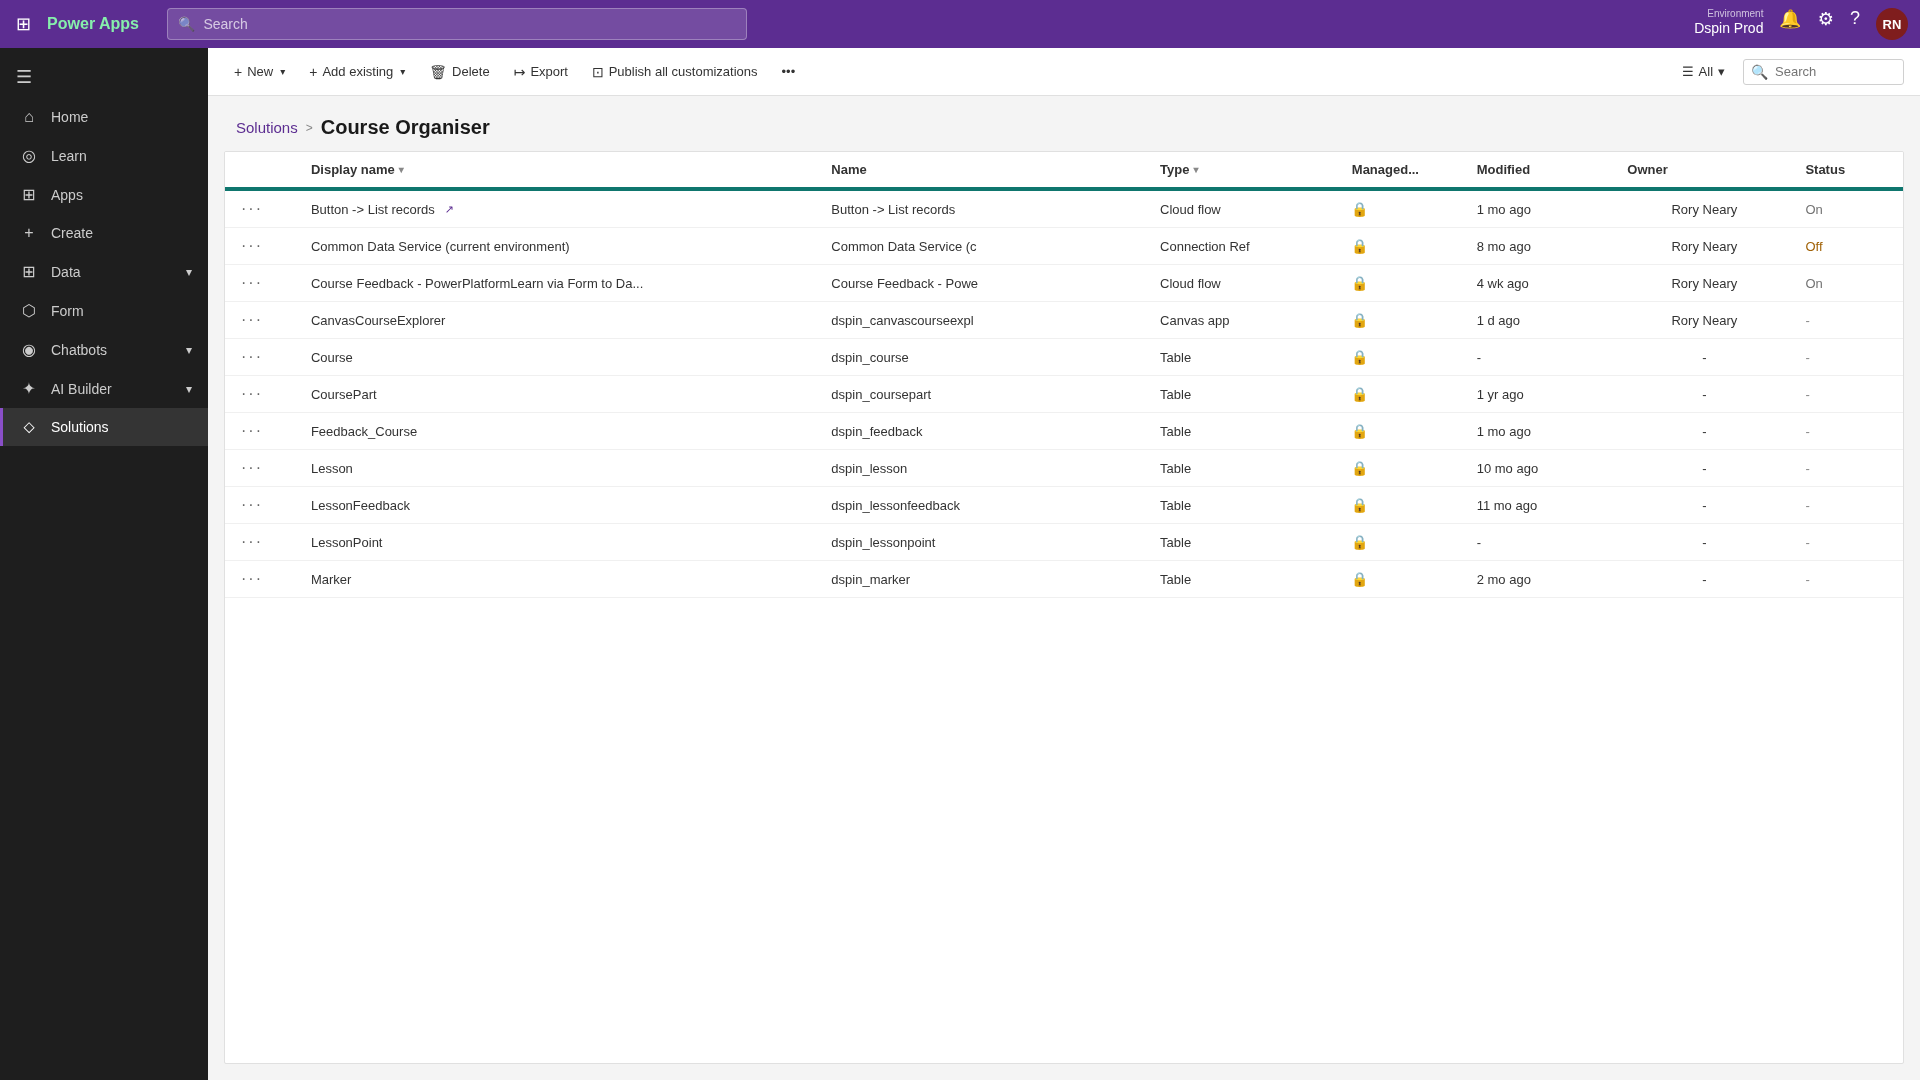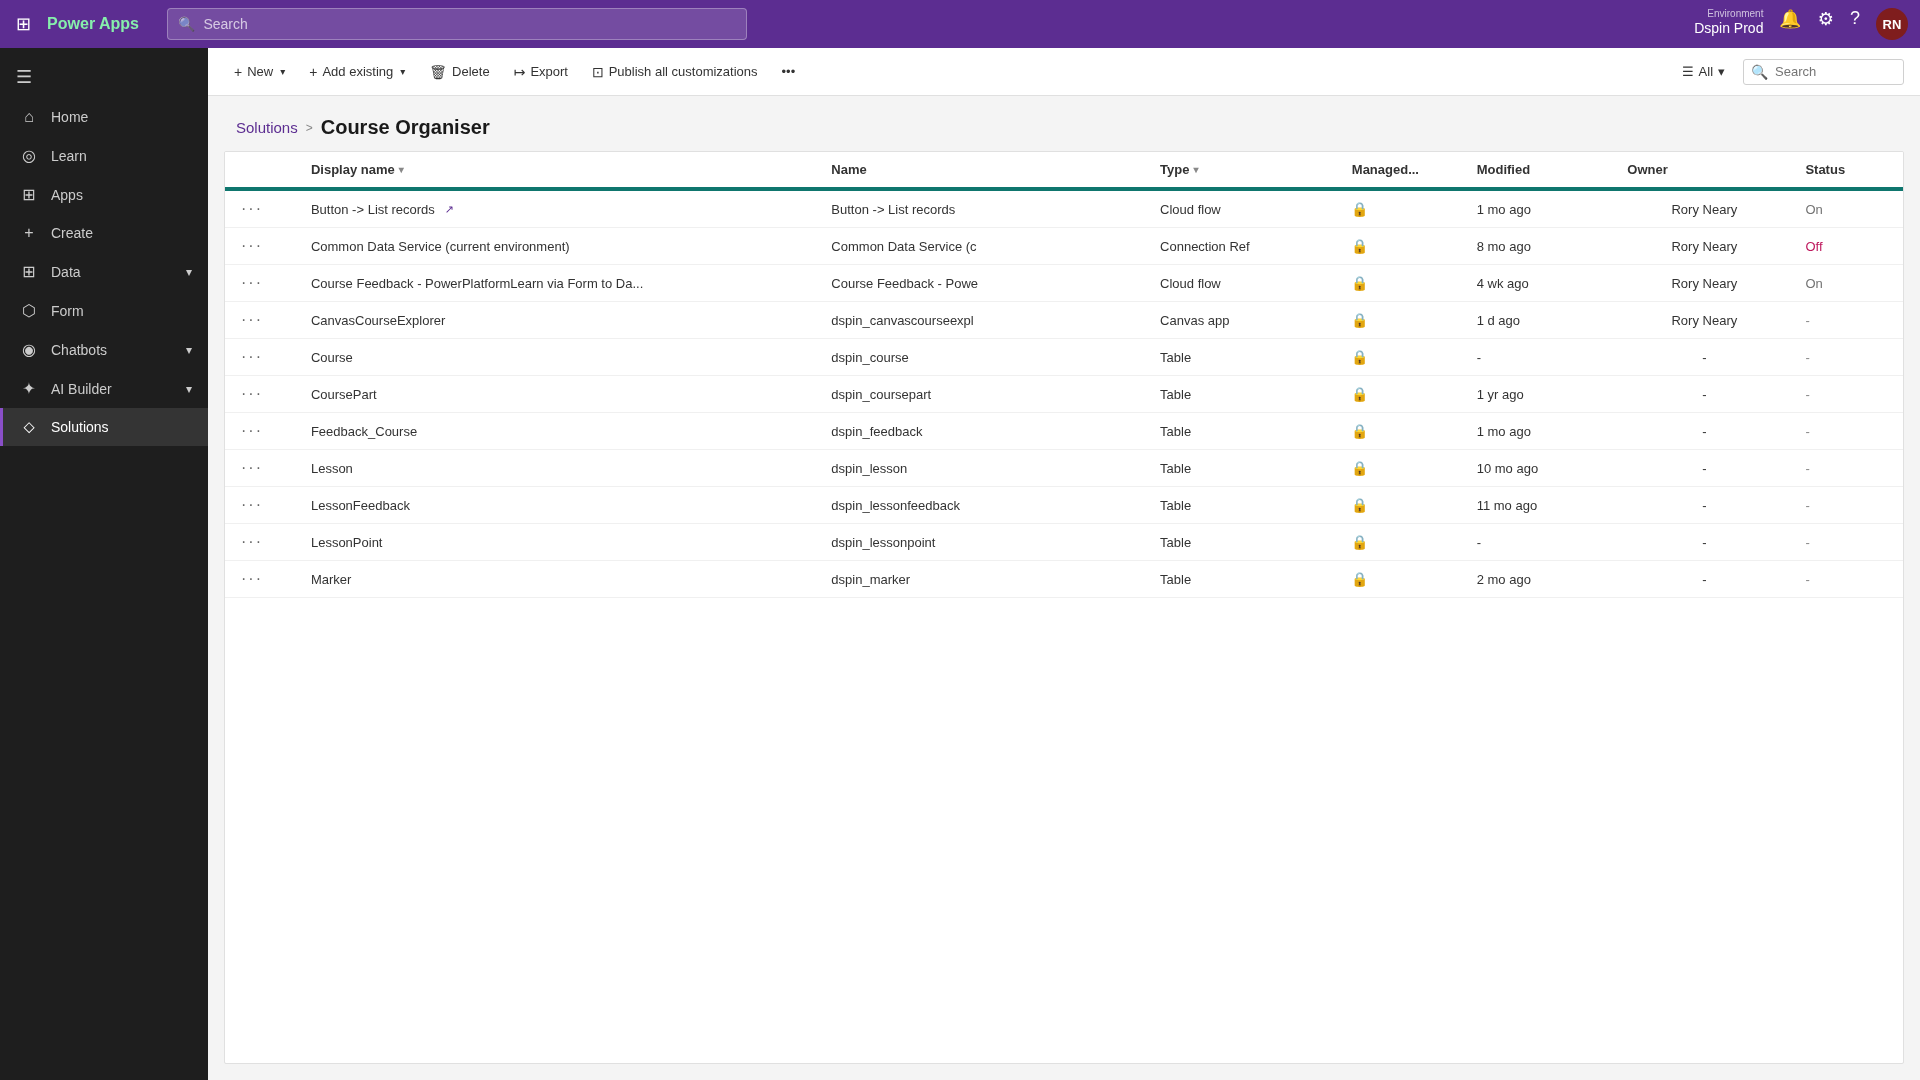--- a/index.html
+++ b/index.html
@@ -219,21 +219,21 @@
       vertical-align: middle;
     }
     .display-name-cell {
       display: flex;
       align-items: center;
       gap: 8px;
     }
     .row-more { color: #666; cursor: pointer; font-size: 16px; letter-spacing: 2px; padding: 0 4px; }
     .lock-icon { color: #888; font-size: 14px; }
     .status-on { color: #737373; font-weight: 500; }
-    .status-off { color: #be185d; font-weight: 500; }
+    .status-off { color: #a16207; font-weight: 500; }
     .status-dash { color: #888; }
     .col-more { width: 40px; }
     .col-display { width: 380px; }
     .col-name { width: 240px; }
     .col-type { width: 140px; }
     .col-managed { width: 80px; }
     .col-modified { width: 110px; }
     .col-owner { width: 130px; text-align: center; }
     .col-status { width: 80px; }
     .ext-link-icon { font-size: 11px; color: #5c2d91; margin-left: 2px; }

